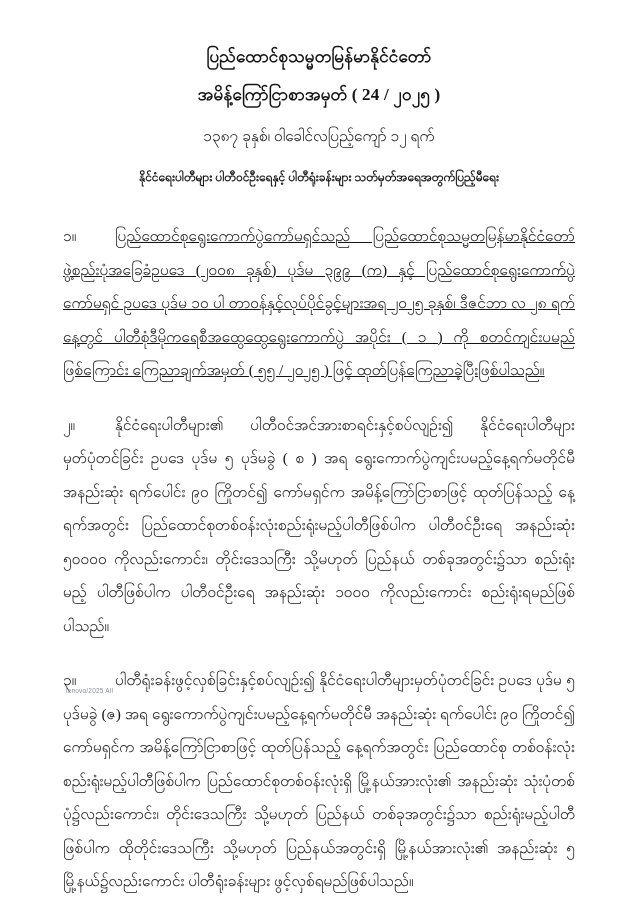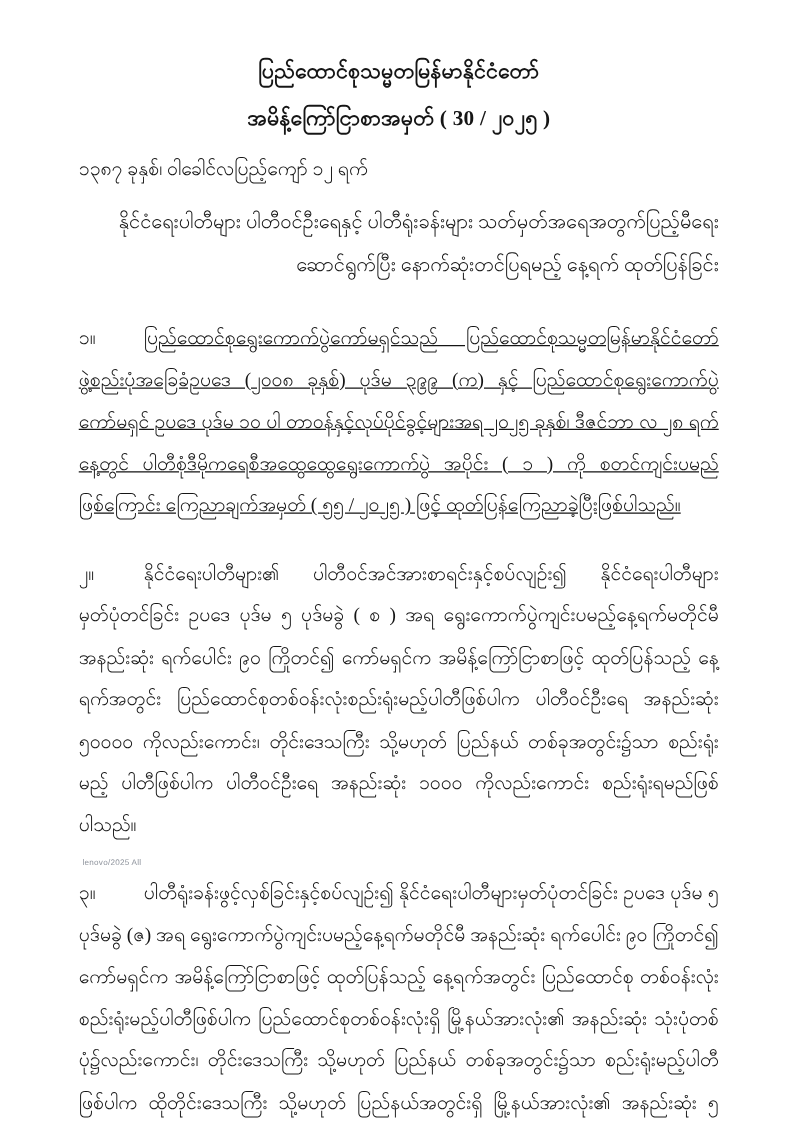--- a/index.html
+++ b/index.html
@@ -27,31 +27,31 @@
     text-align: center;
     font-weight: bold;
     font-size: 17px;
     line-height: 38px;
     letter-spacing: 0.2px;
   }
   .date-block {
     margin-top: 7px;
   }
   .date-line {
-    text-align: left;
+    text-align: center;
     font-size: 15.5px;
     line-height: 30px;
   }
   .subject-block {
     margin-top: 9px;
   }
   .subject-line {
-    text-align: right;
-    font-weight: normal;
-    font-size: 16px;
+    text-align: center;
+    font-weight: bold;
+    font-size: 12px;
     line-height: 35px;
   }
   .body-block {
     margin-top: 6px;
   }
   .para {
     text-align: justify;
     font-size: 15.5px;
     line-height: 33.5px;
     margin: 21px 0 0 0;
@@ -74,30 +74,29 @@
     letter-spacing: 0.2px;
   }
 </style>
 </head>
 <body>
 
 <div class="page">
 
   <div>
     <div class="title-line">ပြည်ထောင်စုသမ္မတမြန်မာနိုင်ငံတော်</div>
-    <div class="title-line">အမိန့်ကြော်ငြာစာအမှတ် ( 30 / ၂၀၂၅ )</div>
+    <div class="title-line">အမိန့်ကြော်ငြာစာအမှတ် ( 24 / ၂၀၂၅ )</div>
   </div>
 
   <div class="date-block">
     <div class="date-line">၁၃၈၇ ခုနှစ်၊ ဝါခေါင်လပြည့်ကျော် ၁၂ ရက်</div>
   </div>
 
   <div class="subject-block">
     <div class="subject-line">နိုင်ငံရေးပါတီများ ပါတီဝင်ဦးရေနှင့် ပါတီရုံးခန်းများ သတ်မှတ်အရေအတွက်ပြည့်မီရေး</div>
-    <div class="subject-line">ဆောင်ရွက်ပြီး နောက်ဆုံးတင်ပြရမည့် နေ့ရက် ထုတ်ပြန်ခြင်း</div>
   </div>
 
   <div class="body-block">
     <p class="para">
       <span class="para-num">၁။</span><span>ပြည်ထောင်စုရွေးကောက်ပွဲကော်မရှင်သည် ပြည်ထောင်စုသမ္မတမြန်မာနိုင်ငံတော် ဖွဲ့စည်းပုံအခြေခံဥပဒေ (၂၀၀၈ ခုနှစ်) ပုဒ်မ ၃၉၉ (က) နှင့် ပြည်ထောင်စုရွေးကောက်ပွဲ ကော်မရှင် ဥပဒေ ပုဒ်မ ၁၀ ပါ တာဝန်နှင့်လုပ်ပိုင်ခွင့်များအရ ၂၀၂၅ ခုနှစ်၊ ဒီဇင်ဘာ လ ၂၈ ရက်နေ့တွင် ပါတီစုံဒီမိုကရေစီအထွေထွေရွေးကောက်ပွဲ အပိုင်း ( ၁ ) ကို စတင်ကျင်းပမည် ဖြစ်ကြောင်း ကြေညာချက်အမှတ် ( ၅၅ / ၂၀၂၅ ) ဖြင့် ထုတ်ပြန်ကြေညာခဲ့ပြီးဖြစ်ပါသည်။</span>
     </p>
     <p class="para">
       <span class="para-num">၂။</span><span>နိုင်ငံရေးပါတီများ၏ ပါတီဝင်အင်အားစာရင်းနှင့်စပ်လျဉ်း၍ နိုင်ငံရေးပါတီများ မှတ်ပုံတင်ခြင်း ဥပဒေ ပုဒ်မ ၅ ပုဒ်မခွဲ ( စ ) အရ ရွေးကောက်ပွဲကျင်းပမည့်နေ့ရက်မတိုင်မီ အနည်းဆုံး ရက်ပေါင်း ၉၀ ကြိုတင်၍ ကော်မရှင်က အမိန့်ကြော်ငြာစာဖြင့် ထုတ်ပြန်သည့် နေ့ရက်အတွင်း ပြည်ထောင်စုတစ်ဝန်းလုံးစည်းရုံးမည့်ပါတီဖြစ်ပါက ပါတီဝင်ဦးရေ အနည်းဆုံး ၅၀၀၀၀ ကိုလည်းကောင်း၊ တိုင်းဒေသကြီး သို့မဟုတ် ပြည်နယ် တစ်ခုအတွင်း၌သာ စည်းရုံးမည့် ပါတီဖြစ်ပါက ပါတီဝင်ဦးရေ အနည်းဆုံး ၁၀၀၀ ကိုလည်းကောင်း စည်းရုံးရမည်ဖြစ်ပါသည်။</span>
     </p>
     <p class="para">

